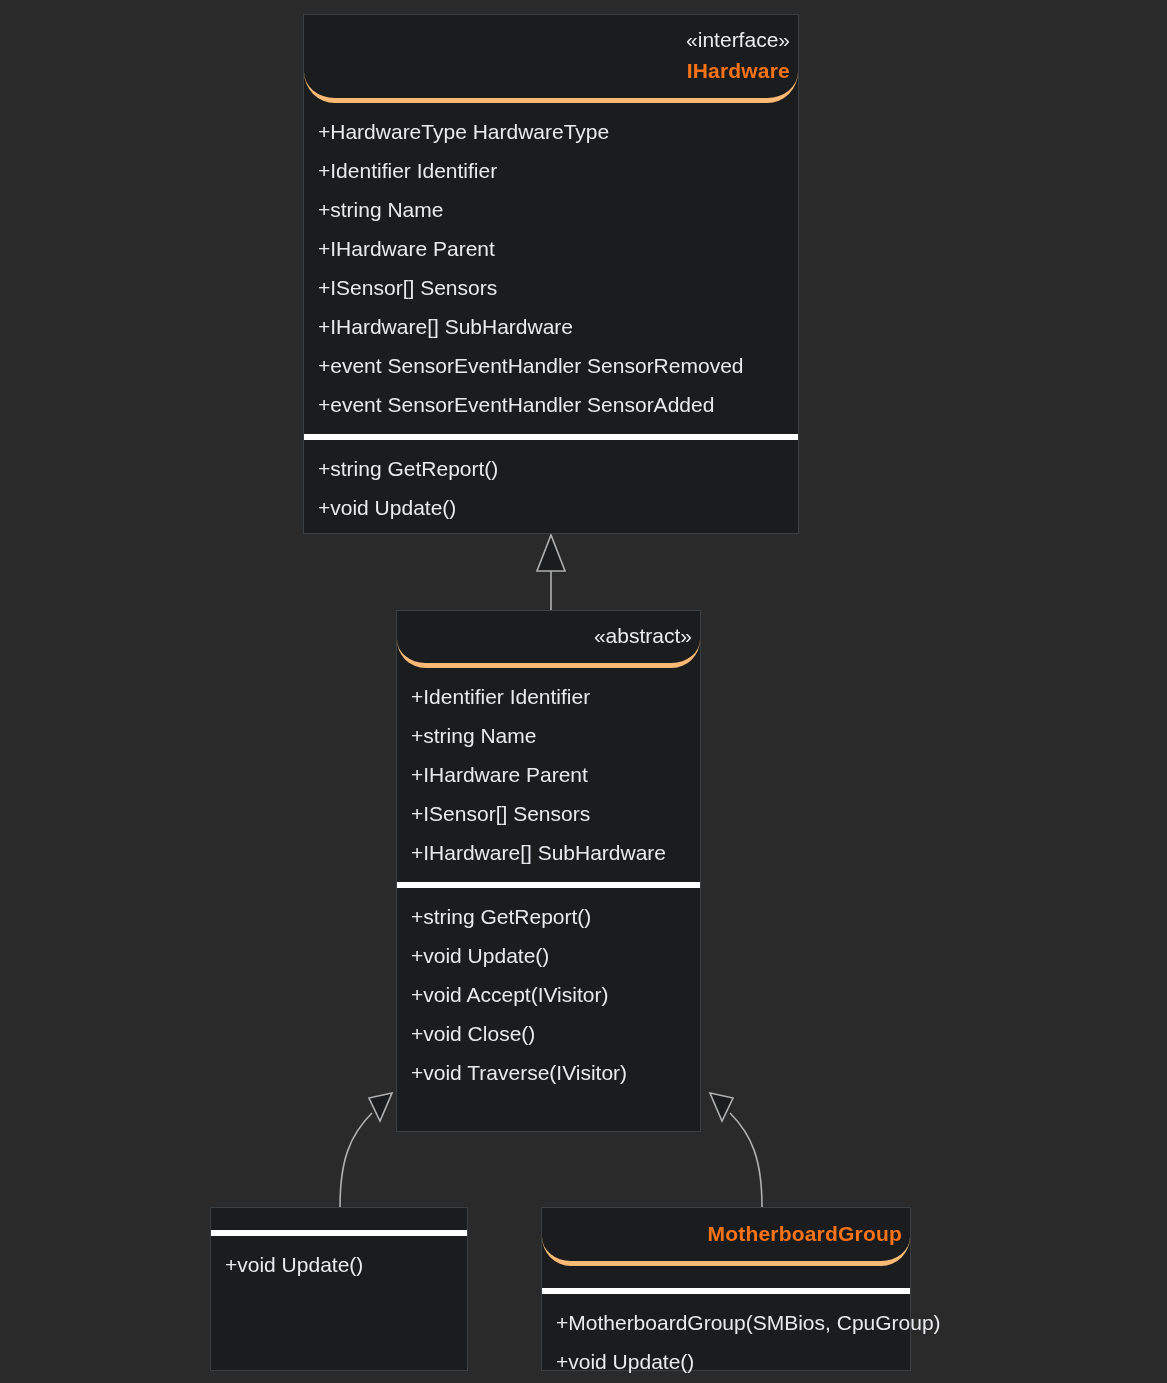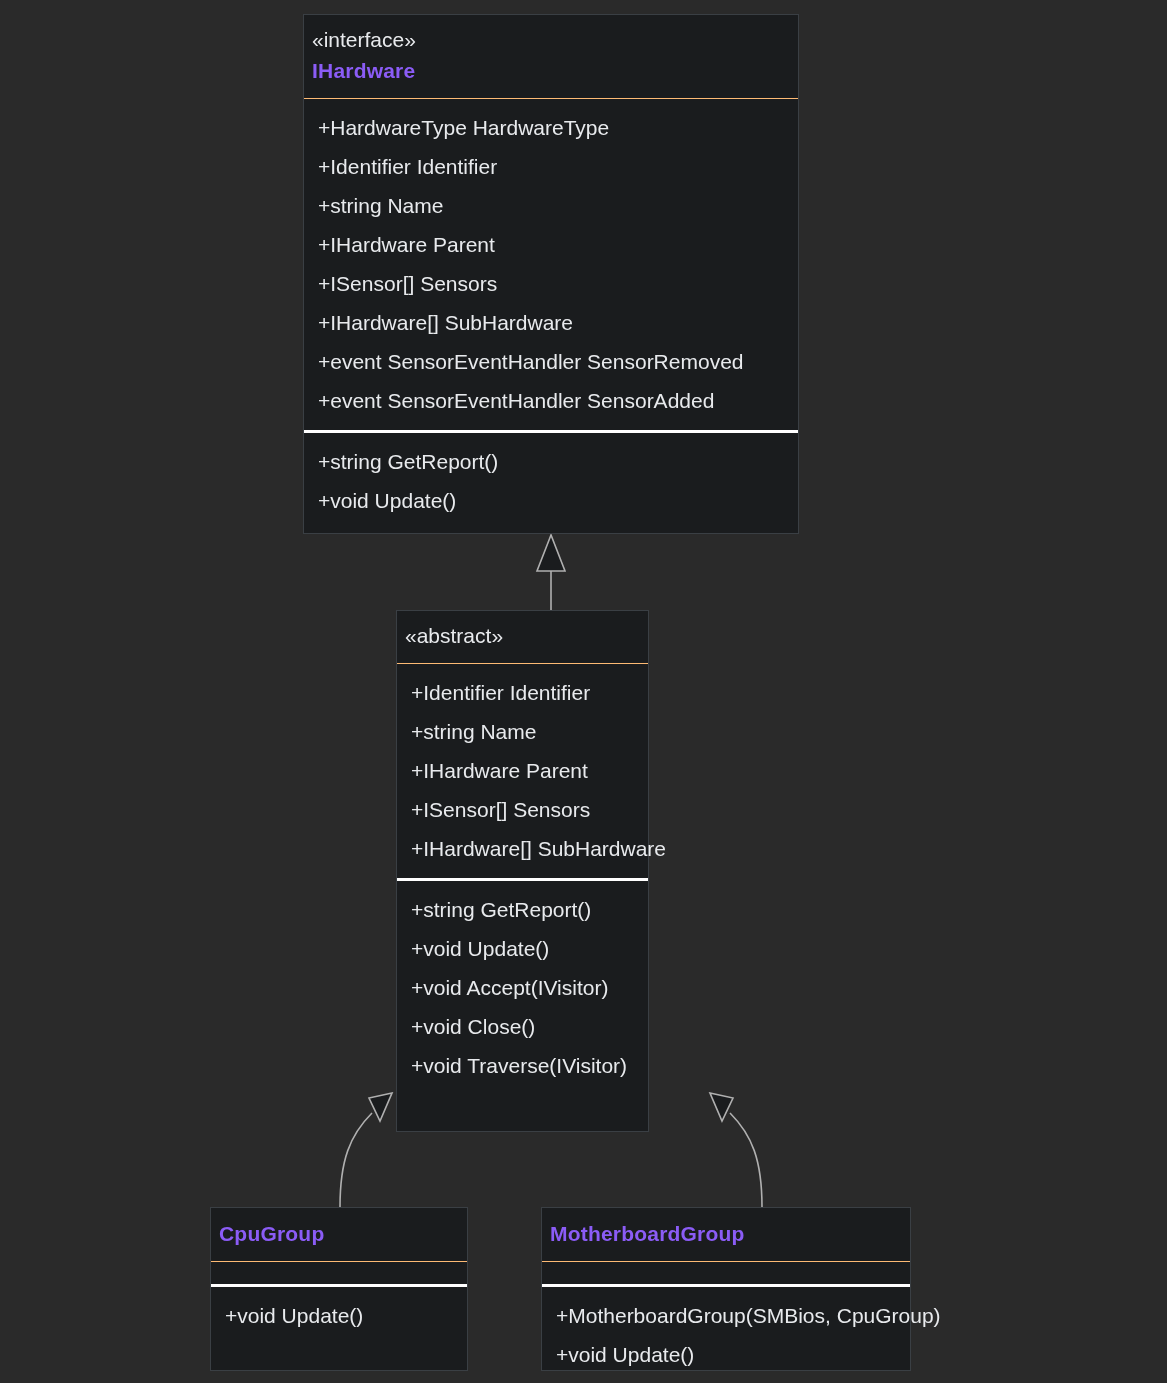--- a/index.html
+++ b/index.html
@@ -34,42 +34,43 @@
 
   .uml-class {
     position: absolute;
     background: #1a1c1e;
     border: 1px solid #3a3f44;
     box-sizing: border-box;
   }
 
   .compartment-name {
     padding: 10px 8px 12px 8px;
-    text-align: left;
-    border-bottom: 1px solid #fdba74;
+    text-align: right;
+    border-bottom: 5px solid #fdba74;
+    border-radius: 31px;
   }
 
   .stereotype {
     font-size: 21px;
     line-height: 30px;
     color: #e8eaed;
     font-weight: normal;
   }
 
   .class-title {
     font-size: 21px;
     line-height: 31px;
     font-weight: bold;
-    color: #8b5cf6;
+    color: #f97316;
     letter-spacing: 0.2px;
   }
 
   .compartment {
     padding: 9px 0 10px 0;
-    border-bottom: 3px solid #ffffff;
+    border-bottom: 6px solid #ffffff;
   }
   .compartment:last-child {
     border-bottom: none;
   }
   .compartment.empty {
     padding: 0;
     height: 22px;
   }
 
   .member {
@@ -83,21 +84,21 @@
   
   #box-ihardware {
     left: 303px;
     top: 14px;
     width: 496px;
     height: 520px;
   }
   #box-hardware {
     left: 396px;
     top: 610px;
-    width: 253px;
+    width: 305px;
     height: 522px;
   }
   #box-cpugroup {
     left: 210px;
     top: 1207px;
     width: 258px;
     height: 164px;
   }
   #box-motherboardgroup {
     left: 541px;
@@ -164,23 +165,20 @@
     <div class="compartment">
       <div class="member">+string GetReport()</div>
       <div class="member">+void Update()</div>
       <div class="member">+void Accept(IVisitor)</div>
       <div class="member">+void Close()</div>
       <div class="member">+void Traverse(IVisitor)</div>
     </div>
   </div>
 
   <div class="uml-class" id="box-cpugroup">
-    <div class="compartment-name">
-      <div class="class-title">CpuGroup</div>
-    </div>
     <div class="compartment empty"></div>
     <div class="compartment">
       <div class="member">+void Update()</div>
     </div>
   </div>
 
   <div class="uml-class" id="box-motherboardgroup">
     <div class="compartment-name">
       <div class="class-title">MotherboardGroup</div>
     </div>

